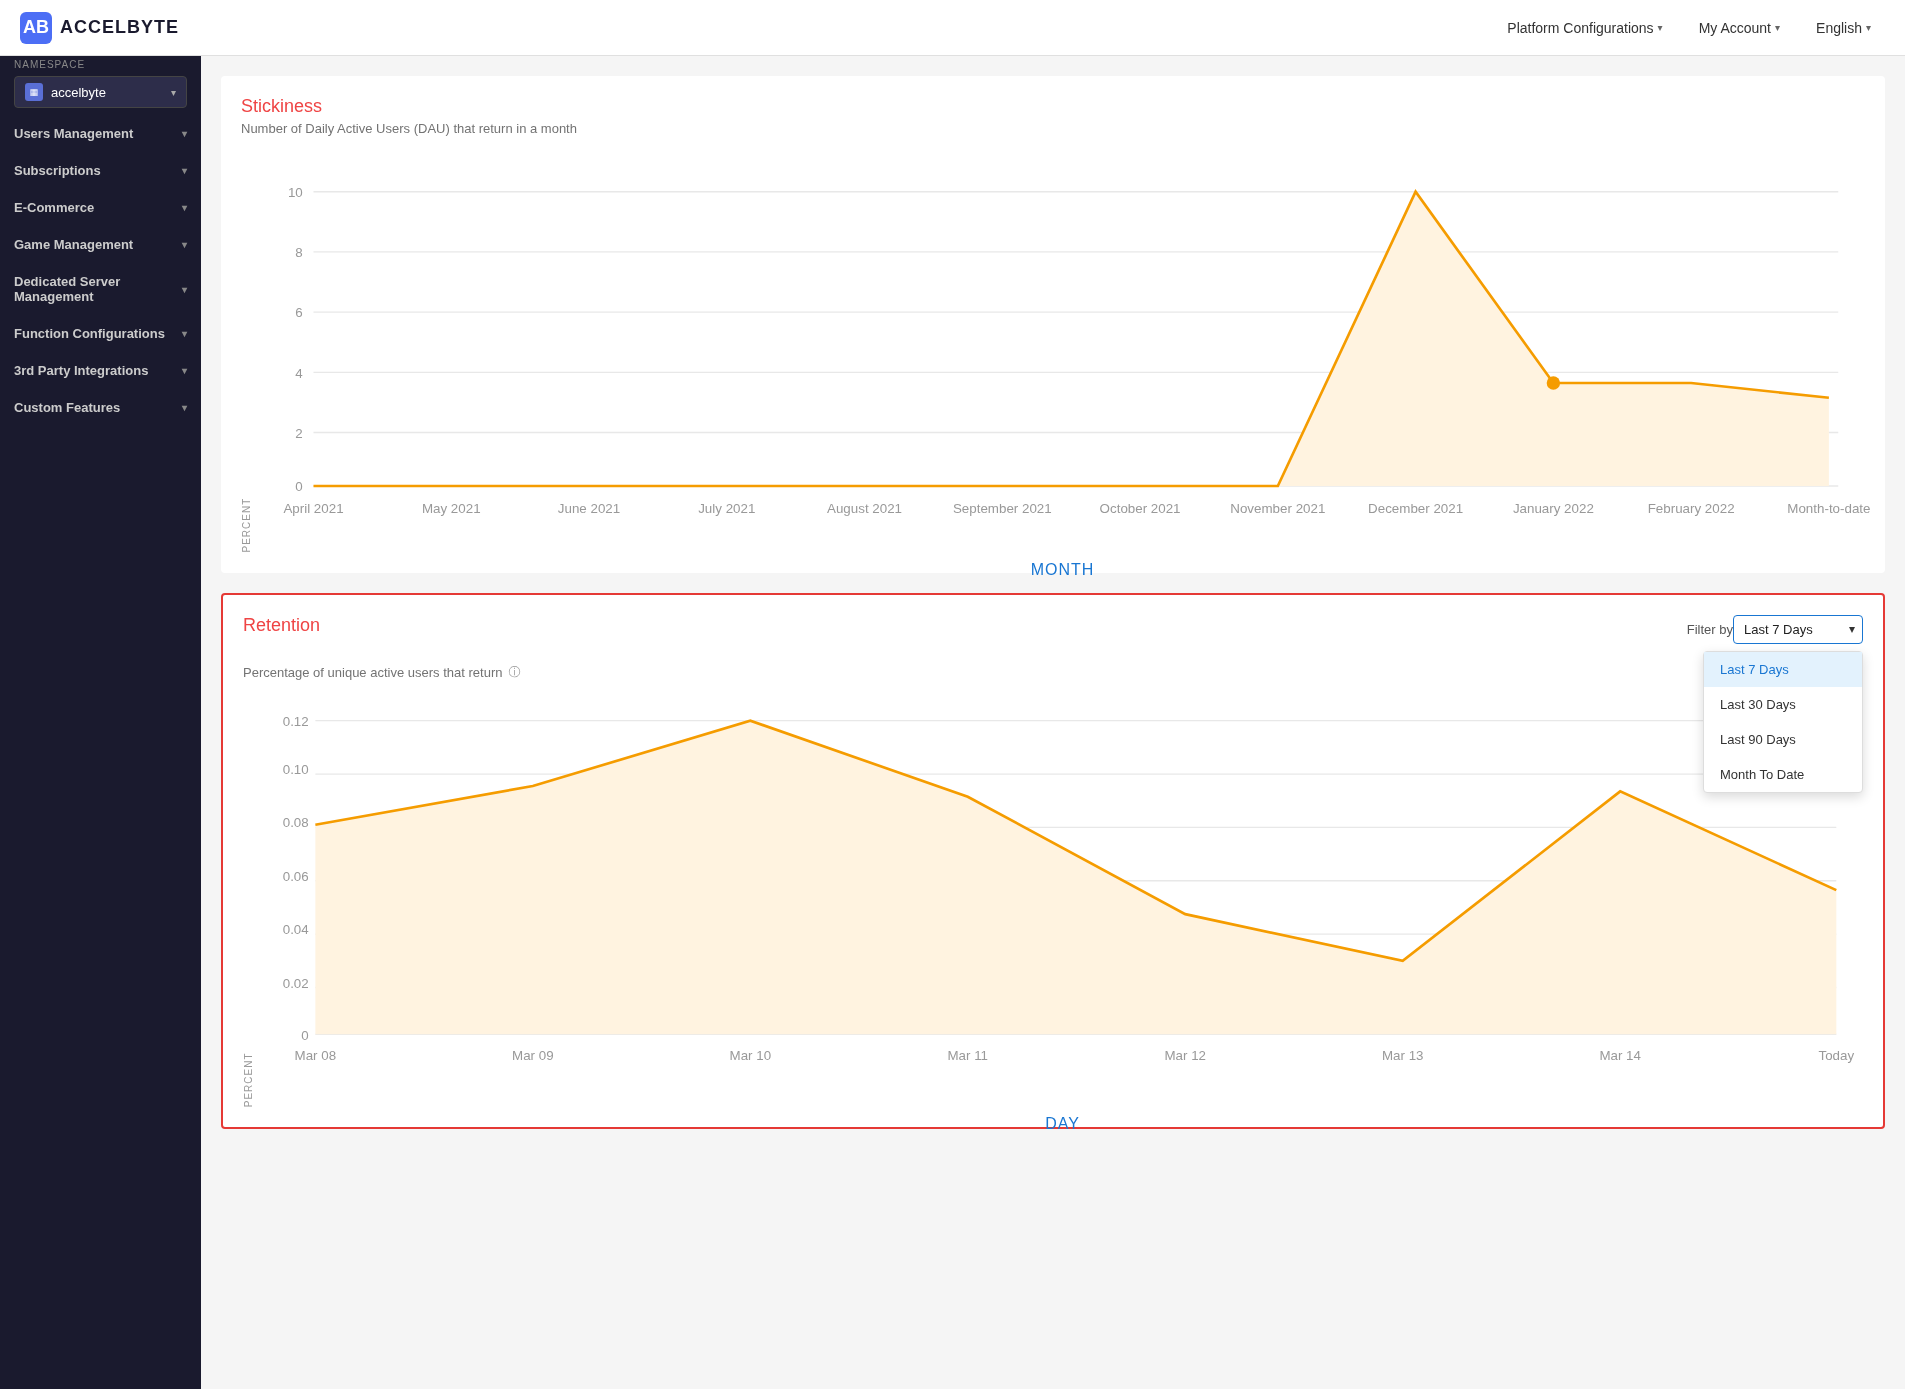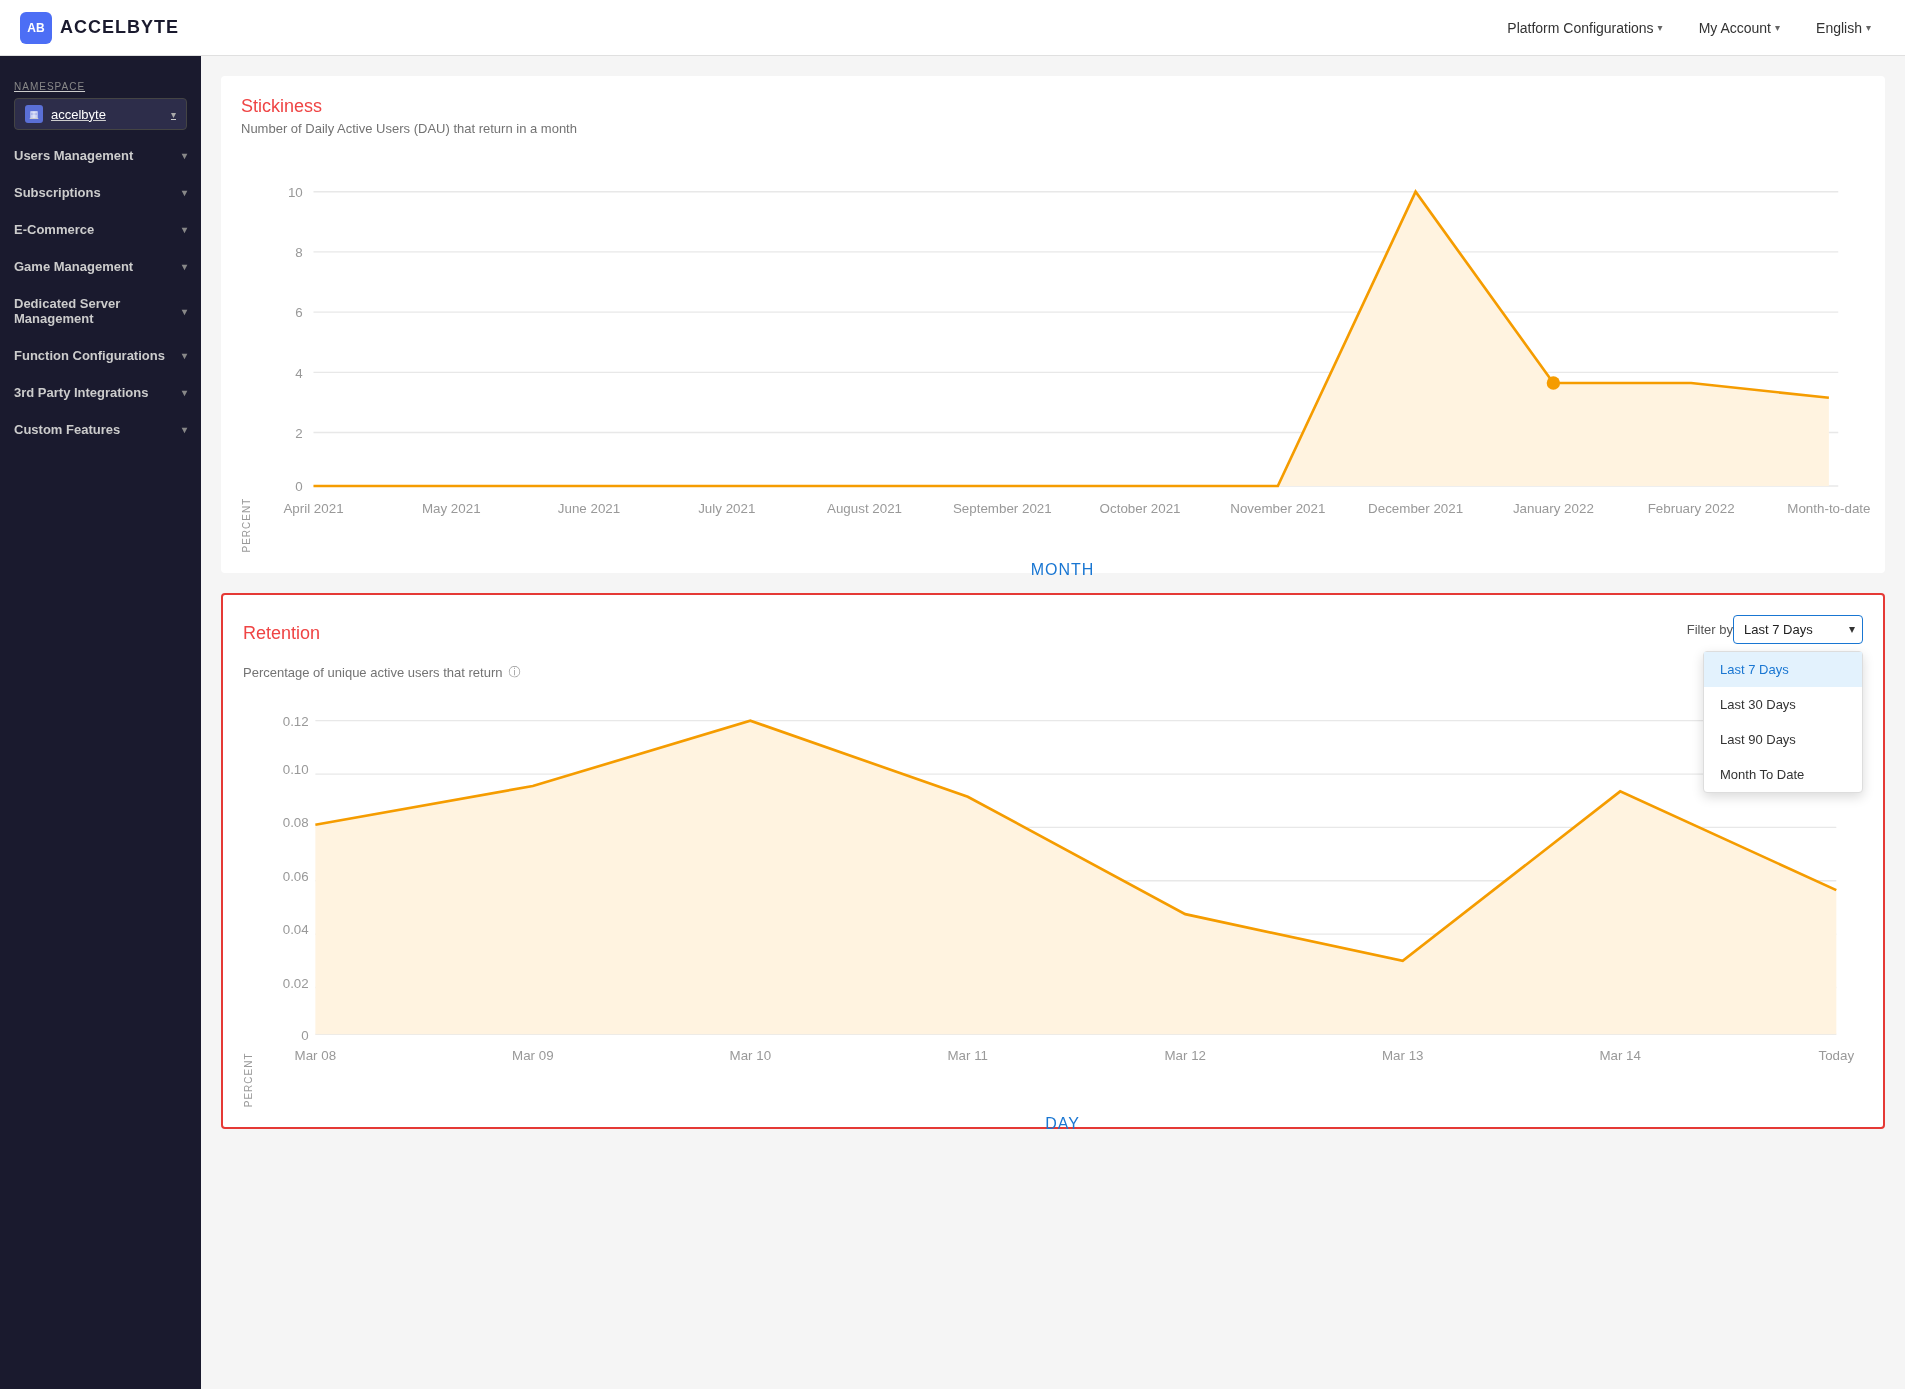--- a/index.html
+++ b/index.html
@@ -10,32 +10,32 @@
       background: #fff;
       border-bottom: 1px solid #e0e0e0;
       display: flex;
       align-items: center;
       padding: 0 20px;
       height: 56px;
       justify-content: space-between;
       position: fixed; top: 0; left: 0; right: 0; z-index: 100;
     }
     .topnav-logo { display: flex; align-items: center; gap: 8px; }
-    .logo-icon { width: 32px; height: 32px; background: #4c6ef5; border-radius: 6px; display: flex; align-items: center; justify-content: center; color: white; font-weight: bold; font-size: 12px; }
+    .logo-icon { width: 32px; height: 32px; background: #4c6ef5; border-radius: 6px; display: flex; align-items: center; justify-content: center; color: white; font-weight: bold; font-size: 18px; }
     .logo-text { font-weight: 700; font-size: 18px; color: #1a1a2e; letter-spacing: 1px; }
     .topnav-right { display: flex; align-items: center; gap: 8px; }
     .topnav-btn { display: flex; align-items: center; gap: 4px; padding: 6px 14px; border-radius: 4px; font-size: 14px; color: #333; cursor: pointer; border: none; background: none; justify-content: flex-end; }
     .topnav-btn .chevron { font-size: 10px; color: #666; }
 
     
     .layout { display: flex; margin-top: 56px; height: calc(100vh - 56px); }
 
     
     .sidebar { width: 201px; background: #1a1a2e; color: #ccc; flex-shrink: 0; overflow-y: auto; display: flex; flex-direction: column; }
-    .namespace-section { padding: 25px 14px 8px; text-decoration: underline; }
+    .namespace-section { padding: 3px 14px 8px; }
     .namespace-label { font-size: 10px; color: #888; letter-spacing: 1px; text-transform: uppercase; margin-bottom: 6px; }
     .namespace-select { background: #2d2d4a; border: 1px solid #444; border-radius: 4px; color: #fff; padding: 6px 10px; font-size: 13px; display: flex; align-items: center; gap: 8px; cursor: pointer; width: 100%; }
     .namespace-select .ns-icon { width: 18px; height: 18px; background: #5a6fd6; border-radius: 3px; display: flex; align-items: center; justify-content: center; font-size: 9px; color: white; }
     .namespace-select .ns-name { flex: 1; font-size: 13px; }
     .namespace-select .ns-chevron { font-size: 10px; color: #aaa; }
 
     .sidebar-section { margin-bottom: 2px; }
     .sidebar-section-header { display: flex; align-items: center; justify-content: space-between; padding: 10px 14px; cursor: pointer; font-size: 13px; font-weight: 600; color: #ccc; }
     .sidebar-section-header .chevron { font-size: 10px; color: #888; }
     .sidebar-item { display: flex; align-items: center; gap: 8px; padding: 8px 14px 8px 22px; font-size: 13px; color: #aaa; cursor: pointer; }
@@ -195,21 +195,21 @@
             <text x="967" y="260" class="axis-text" text-anchor="middle">January 2022</text>
             <text x="1070" y="260" class="axis-text" text-anchor="middle">February 2022</text>
             <text x="1173" y="260" class="axis-text" text-anchor="middle">Month-to-date</text>
           </svg>
           <div class="x-axis-label">MONTH</div>
         </div>
       </div>
     </div>
 
     <div class="chart-card highlighted">
-      <div style="display:flex; align-items:center; justify-content:space-between; margin-bottom:8px;">
+      <div style="display:flex; align-items:flex-start; justify-content:space-between; margin-bottom:8px;">
         <div class="chart-title">Retention</div>
         <div class="chart-filter-row">
           <span class="filter-label">Filter by</span>
           <div class="filter-select-wrapper" style="position:relative;">
             <select class="filter-select">
               <option>Last 7 Days</option>
               <option>Last 30 Days</option>
               <option>Last 90 Days</option>
               <option>Month To Date</option>
             </select>

